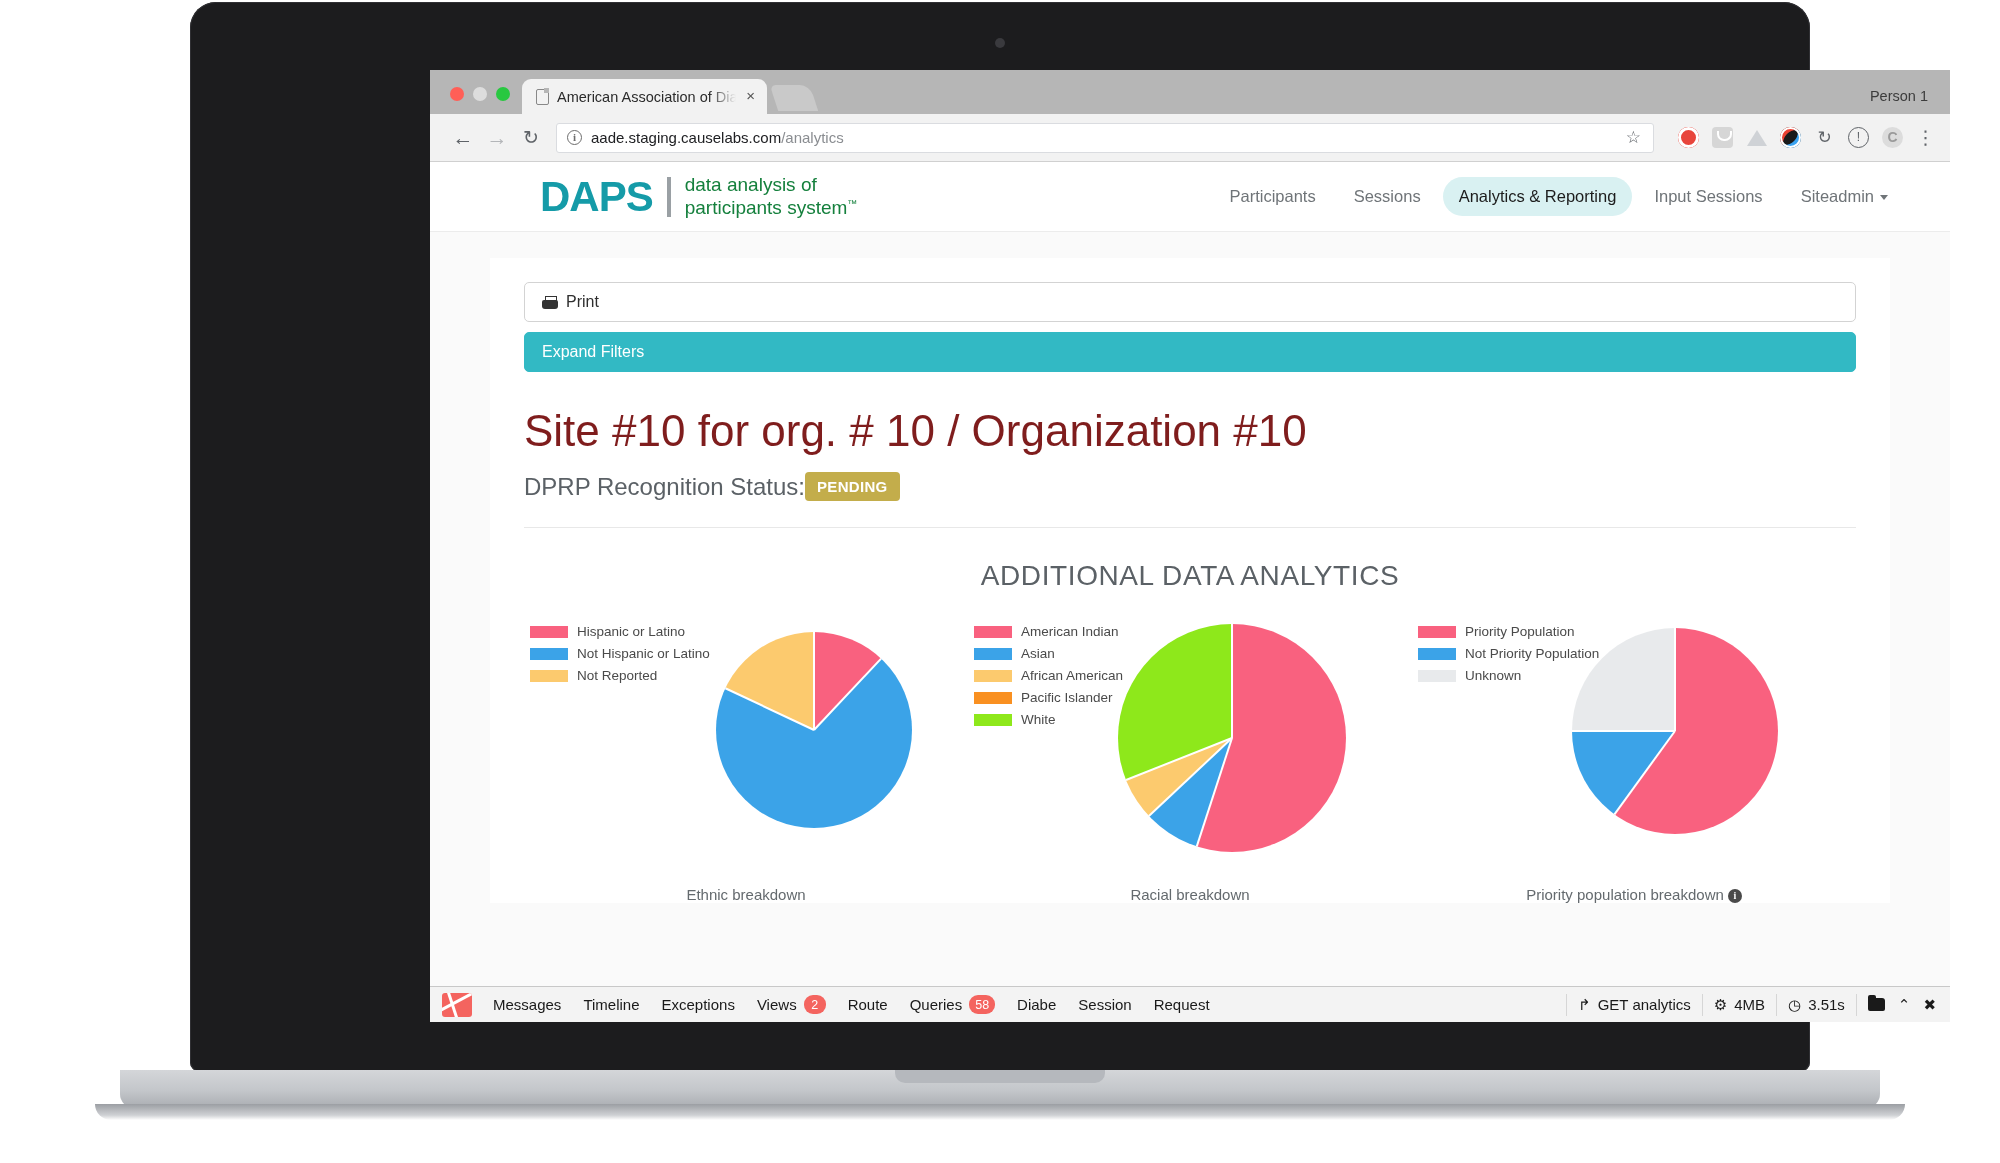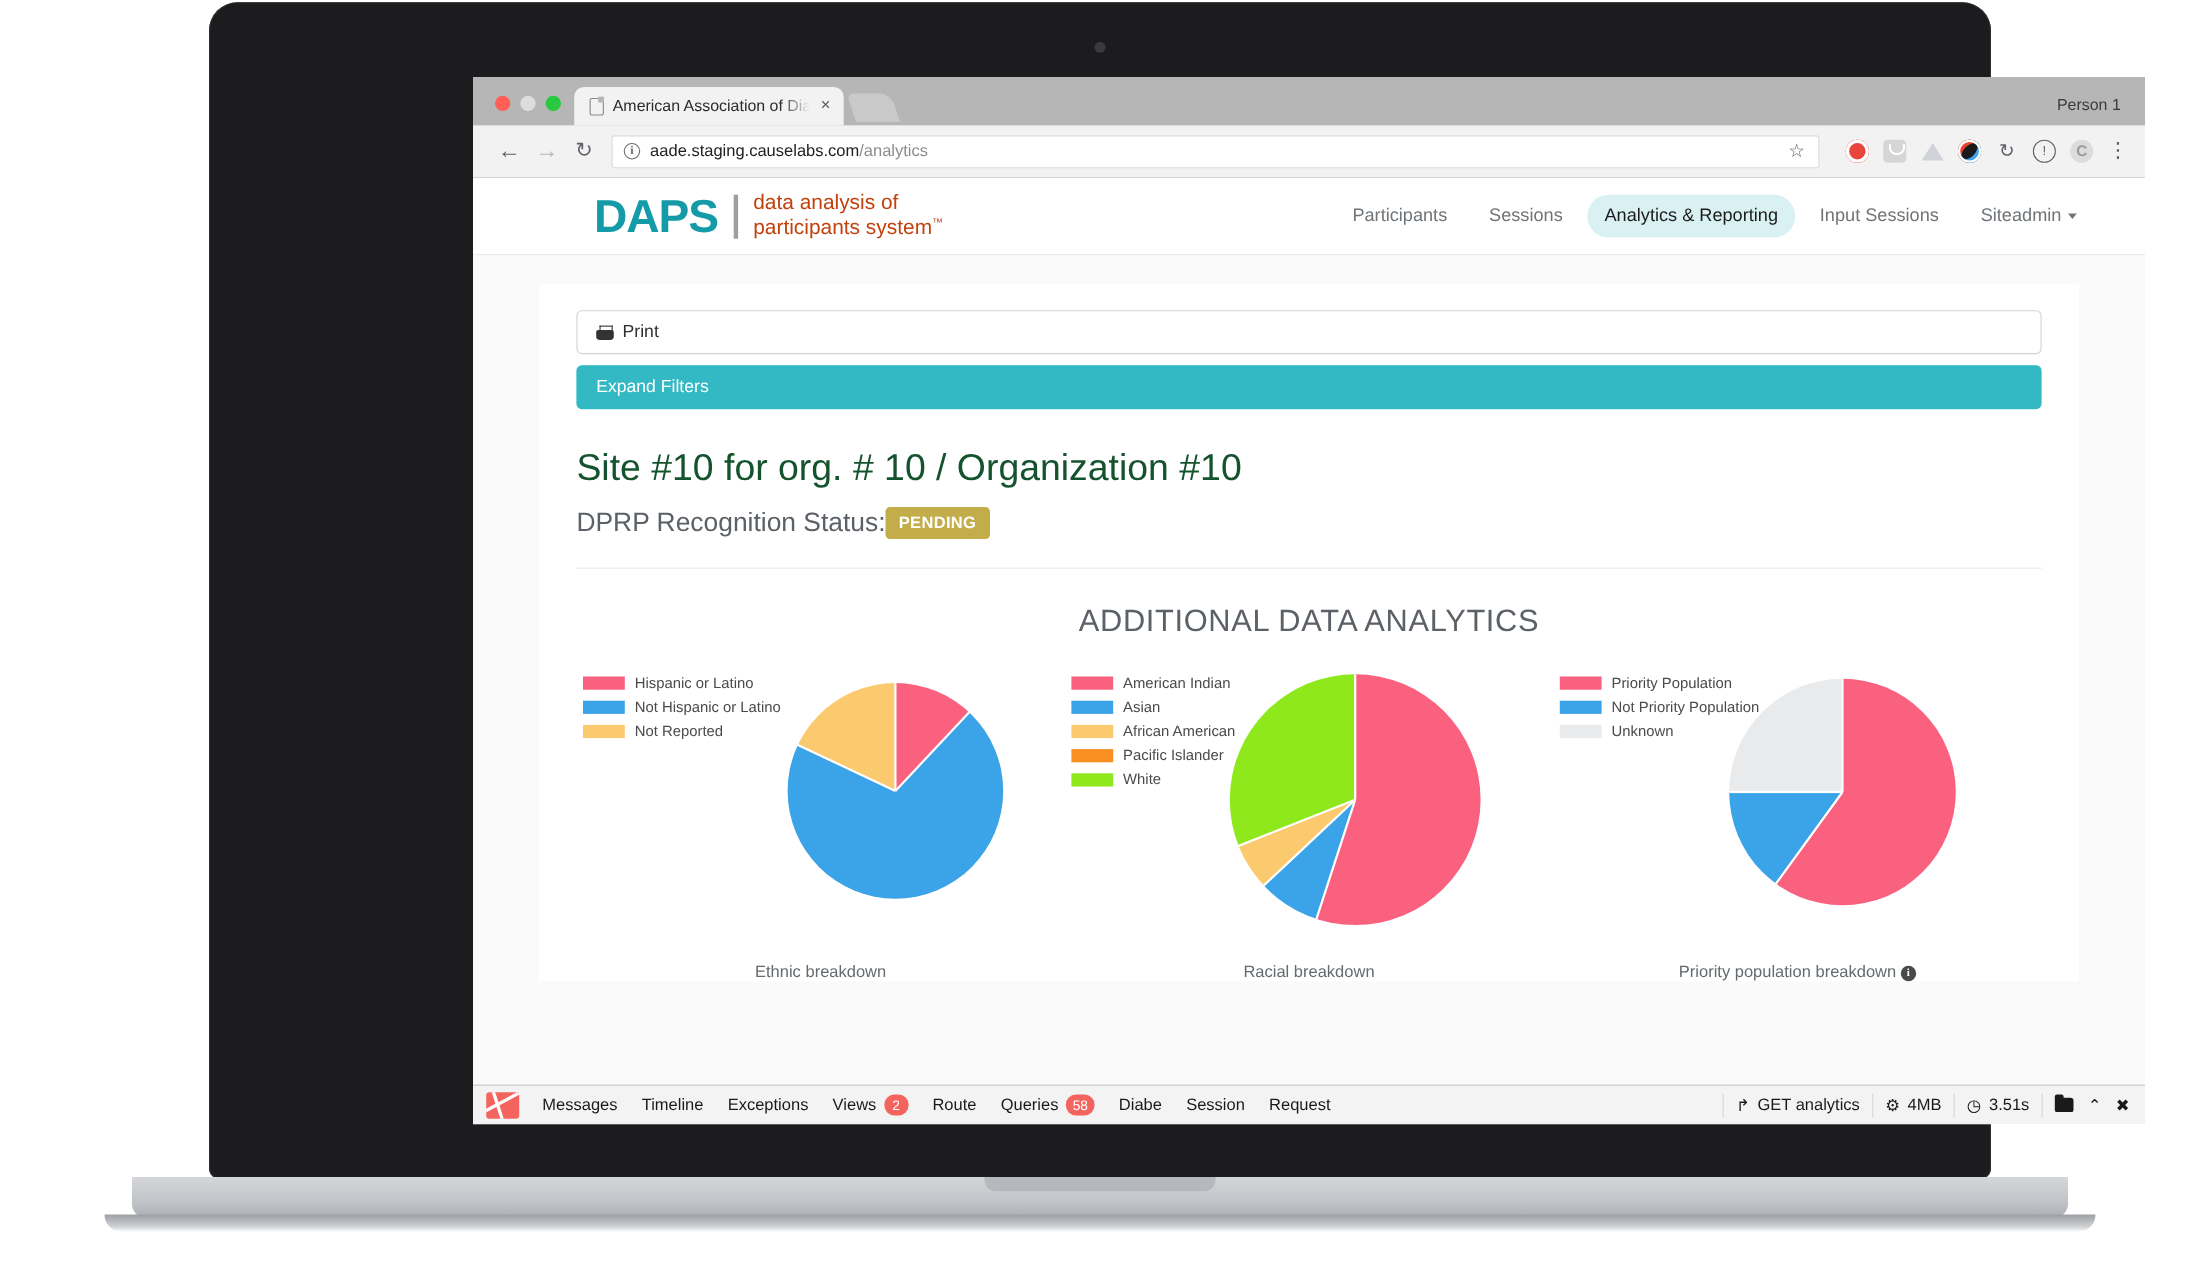--- a/index.html
+++ b/index.html
@@ -138,21 +138,21 @@
   .page { position: absolute; left: 0; top: 92px; right: 0; bottom: 0; background: #fafafa; overflow: hidden; }
   .sitenav {
     height: 70px; background: #ffffff;
     display: flex; align-items: center;
     padding: 0 46px 0 110px;
     border-bottom: 1px solid #ececec;
   }
   .logo { display: flex; align-items: center; gap: 14px; }
   .logo-daps { font-size: 42px; font-weight: bold; color: #159ba8; letter-spacing: -1px; line-height: 1; }
   .logo-bar { width: 4px; height: 40px; background: #9aa0a4; }
-  .logo-sub { font-size: 19px; color: #c2410c; line-height: 1.18; }
+  .logo-sub { font-size: 19px; color: #15803d; line-height: 1.18; }
   .logo-sub sup { font-size: 10px; vertical-align: super; }
   .navlinks { margin-left: auto; display: flex; align-items: center; gap: 6px; }
   .navlink {
     font-size: 16.5px; color: #6f7478; padding: 10px 16px; border-radius: 20px;
     white-space: nowrap;
   }
   .navlink.active { background: #d9f1f2; color: #1c1c1c; }
   .caret { display:inline-block; margin-left:6px; border-style: solid;
     border-width: 5px 4px 0 4px; border-color: #6f7478 transparent transparent transparent; vertical-align: middle; }
 
@@ -176,21 +176,21 @@
     display: inline-flex; align-items: center; gap: 8px; white-space: nowrap;
   }
   .btn.print { background: #fff; border: 1px solid #d3d3d3; color: #2f2f2f; }
   .btn.expand { background: #32b9c4; color: #fff; border: 1px solid #32b9c4; }
   .printer {
     width: 16px; height: 13px; position: relative; display: inline-block;
   }
   .printer:before { content:""; position:absolute; left:3px; top:0; width:10px; height:4px; border:1.5px solid #333; border-bottom:none; }
   .printer:after { content:""; position:absolute; left:0; top:4px; width:16px; height:9px; background:#333; border-radius:2px 2px 3px 3px; }
 
-  .site-title { font-size: 34px; font-weight: 300; color: #14532d; margin-top: 34px; }
+  .site-title { font-size: 44px; font-weight: 300; color: #7f1d1d; margin-top: 34px; }
   .status-row { display: flex; align-items: center; margin-top: 16px; }
   .status-label { font-size: 24px; font-weight: 300; color: #5b6166; }
   .status-badge {
     background: #c3ad4b; color: #fff; font-size: 15px; font-weight: bold;
     padding: 6px 12px; border-radius: 4px; letter-spacing: .3px;
   }
   .divider { border-top: 1px solid #e8e8e8; margin-top: 26px; }
 
   .analytics-title {
     text-align: center; font-size: 28px; font-weight: 300; color: #5b6166;

